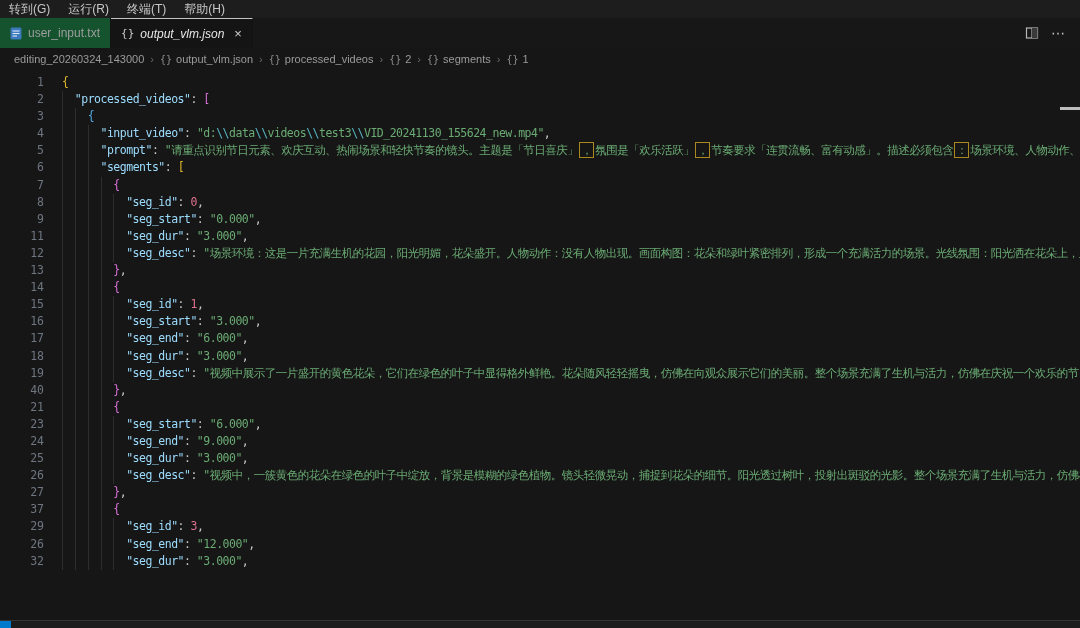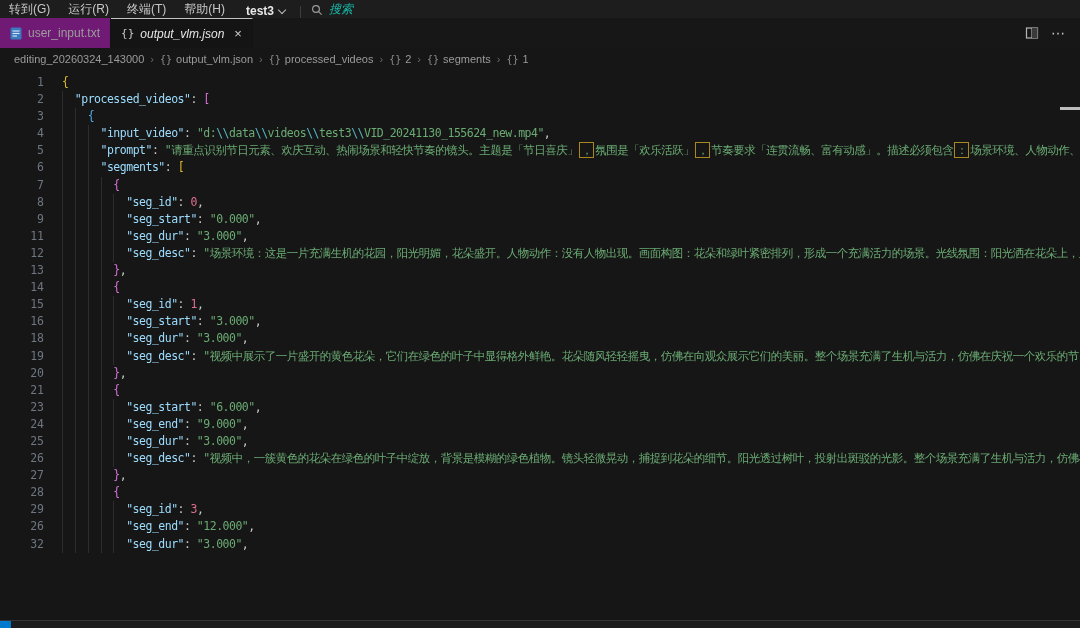--- a/index.html
+++ b/index.html
@@ -1,33 +1,33 @@
 <!DOCTYPE html>
 <html><head>
 <meta charset="utf-8">
 <style>
   html,body{margin:0;padding:0;background:#101010;}
   .window{position:relative;width:1080px;height:628px;background:#161616;overflow:hidden;
           font-family:"Liberation Sans", sans-serif;color:#cccccc;}
   
   .menubar{position:absolute;left:0;top:0;width:100%;height:18px;background:#1d1d1d;
-           display:flex;align-items:flex-end;font-size:12px;}
+           display:flex;align-items:flex-start;font-size:12px;flex-direction:column;}
   .menu-item{padding:0 9px;height:18px;line-height:18px;color:#c8c8c8;cursor:default;}
   .ws{display:flex;align-items:center;margin-left:12px;gap:4px;}
   .ws-label{font-weight:bold;color:#e8e8e8;font-size:12px;}
   .chev{width:8px;height:8px;display:inline-block;position:relative;top:-2px;}
   .chev:before{content:"";position:absolute;left:1px;top:2px;width:5px;height:5px;
                border-right:1.5px solid #bdbdbd;border-bottom:1.5px solid #bdbdbd;transform:rotate(45deg);}
   .mb-divider{width:1px;height:12px;background:#3d3d3d;margin:0 10px 0 14px;}
   .search{display:flex;align-items:center;gap:6px;color:#14b8a6;font-size:12px;font-style:italic;}
   
   .tabbar{position:absolute;left:0;top:18px;width:100%;height:30px;background:#171717;
           display:flex;align-items:stretch;}
   .tab{display:flex;align-items:center;gap:6px;padding:0 10px;font-size:12px;color:#9d9d9d;
-       background:#701a75;border-right:1px solid #121212;max-width:180px;}
+       background:#14532d;border-right:1px solid #121212;max-width:180px;}
   .tab.active{background:#141414;color:#e6e6e6;border-top:1px solid #c2c2c2;font-style:italic;}
   .braces-ico{font-family:"DejaVu Sans Mono",monospace;font-size:11px;color:#c9c9c9;font-style:normal;}
   .close{font-style:normal;color:#cfcfcf;font-size:13px;margin-left:4px;line-height:1;}
   .tab-actions{margin-left:auto;display:flex;align-items:center;gap:12px;padding-right:14px;color:#c0c0c0;}
   .more{font-size:14px;letter-spacing:1px;color:#c0c0c0;}
   
   .breadcrumb{position:absolute;left:0;top:48px;width:100%;height:22px;background:#161616;
               display:flex;align-items:center;padding-left:14px;font-size:11px;color:#9b9b9b;box-sizing:border-box;}
   .crumb{display:flex;align-items:center;gap:4px;}
   .crumb .sym{font-family:"DejaVu Sans Mono",monospace;font-size:10px;color:#8a8a8a;}
@@ -150,30 +150,31 @@
       <div class="row"><span class="ln">6</span><span class="guides" style="width: 36.52px;"></span><span style="margin-left: 38.52px;"><span class="tk-k">"segments"</span><span class="tk-p">: </span><span class="tk-b1">[</span></span></div>
       <div class="row"><span class="ln">7</span><span class="guides" style="width: 49.36px;"></span><span style="margin-left: 51.36px;"><span class="tk-b2">{</span></span></div>
       <div class="row"><span class="ln">8</span><span class="guides" style="width: 62.2px;"></span><span style="margin-left: 64.2px;"><span class="tk-k">"seg_id"</span><span class="tk-p">: </span><span class="tk-n">0</span><span class="tk-p">,</span></span></div>
       <div class="row"><span class="ln">9</span><span class="guides" style="width: 62.2px;"></span><span style="margin-left: 64.2px;"><span class="tk-k">"seg_start"</span><span class="tk-p">: </span><span class="tk-s">"0.000"</span><span class="tk-p">,</span></span></div>
       <div class="row"><span class="ln">11</span><span class="guides" style="width: 62.2px;"></span><span style="margin-left: 64.2px;"><span class="tk-k">"seg_dur"</span><span class="tk-p">: </span><span class="tk-s">"3.000"</span><span class="tk-p">,</span></span></div>
       <div class="row"><span class="ln">12</span><span class="guides" style="width: 62.2px;"></span><span style="margin-left: 64.2px;"><span class="tk-k">"seg_desc"</span><span class="tk-p">: </span><span class="tk-s">"场景环境：这是一片充满生机的花园，阳光明媚，花朵盛开。人物动作：没有人物出现。画面构图：花朵和绿叶紧密排列，形成一个充满活力的场景。光线氛围：阳光洒在花朵上，显得温暖而明亮。</span></span></div>
       <div class="row"><span class="ln">13</span><span class="guides" style="width: 49.36px;"></span><span style="margin-left: 51.36px;"><span class="tk-b2">}</span><span class="tk-p">,</span></span></div>
       <div class="row"><span class="ln">14</span><span class="guides" style="width: 49.36px;"></span><span style="margin-left: 51.36px;"><span class="tk-b2">{</span></span></div>
       <div class="row"><span class="ln">15</span><span class="guides" style="width: 62.2px;"></span><span style="margin-left: 64.2px;"><span class="tk-k">"seg_id"</span><span class="tk-p">: </span><span class="tk-n">1</span><span class="tk-p">,</span></span></div>
       <div class="row"><span class="ln">16</span><span class="guides" style="width: 62.2px;"></span><span style="margin-left: 64.2px;"><span class="tk-k">"seg_start"</span><span class="tk-p">: </span><span class="tk-s">"3.000"</span><span class="tk-p">,</span></span></div>
+      <div class="row"><span class="ln">17</span><span class="guides" style="width: 62.2px;"></span><span style="margin-left: 64.2px;"><span class="tk-k">"seg_end"</span><span class="tk-p">: </span><span class="tk-s">"6.000"</span><span class="tk-p">,</span></span></div>
       <div class="row"><span class="ln">18</span><span class="guides" style="width: 62.2px;"></span><span style="margin-left: 64.2px;"><span class="tk-k">"seg_dur"</span><span class="tk-p">: </span><span class="tk-s">"3.000"</span><span class="tk-p">,</span></span></div>
       <div class="row"><span class="ln">19</span><span class="guides" style="width: 62.2px;"></span><span style="margin-left: 64.2px;"><span class="tk-k">"seg_desc"</span><span class="tk-p">: </span><span class="tk-s">"视频中展示了一片盛开的黄色花朵，它们在绿色的叶子中显得格外鲜艳。花朵随风轻轻摇曳，仿佛在向观众展示它们的美丽。整个场景充满了生机与活力，仿佛在庆祝一个欢乐的节日。"</span></span></div>
-      <div class="row"><span class="ln">20</span><span class="guides" style="width: 49.36px;"></span><span style="margin-left: 51.36px;"><span class="tk-b2">}</span><span class="tk-p">,</span></span></div>
+      <div class="row"><span class="ln">40</span><span class="guides" style="width: 49.36px;"></span><span style="margin-left: 51.36px;"><span class="tk-b2">}</span><span class="tk-p">,</span></span></div>
       <div class="row"><span class="ln">21</span><span class="guides" style="width: 49.36px;"></span><span style="margin-left: 51.36px;"><span class="tk-b2">{</span></span></div>
       <div class="row"><span class="ln">23</span><span class="guides" style="width: 62.2px;"></span><span style="margin-left: 64.2px;"><span class="tk-k">"seg_start"</span><span class="tk-p">: </span><span class="tk-s">"6.000"</span><span class="tk-p">,</span></span></div>
       <div class="row"><span class="ln">24</span><span class="guides" style="width: 62.2px;"></span><span style="margin-left: 64.2px;"><span class="tk-k">"seg_end"</span><span class="tk-p">: </span><span class="tk-s">"9.000"</span><span class="tk-p">,</span></span></div>
       <div class="row"><span class="ln">25</span><span class="guides" style="width: 62.2px;"></span><span style="margin-left: 64.2px;"><span class="tk-k">"seg_dur"</span><span class="tk-p">: </span><span class="tk-s">"3.000"</span><span class="tk-p">,</span></span></div>
       <div class="row"><span class="ln">26</span><span class="guides" style="width: 62.2px;"></span><span style="margin-left: 64.2px;"><span class="tk-k">"seg_desc"</span><span class="tk-p">: </span><span class="tk-s">"视频中，一簇黄色的花朵在绿色的叶子中绽放，背景是模糊的绿色植物。镜头轻微晃动，捕捉到花朵的细节。阳光透过树叶，投射出斑驳的光影。整个场景充满了生机与活力，仿佛在庆祝一个欢乐的节</span></span></div>
       <div class="row"><span class="ln">27</span><span class="guides" style="width: 49.36px;"></span><span style="margin-left: 51.36px;"><span class="tk-b2">}</span><span class="tk-p">,</span></span></div>
-      <div class="row"><span class="ln">28</span><span class="guides" style="width: 49.36px;"></span><span style="margin-left: 51.36px;"><span class="tk-b2">{</span></span></div>
+      <div class="row"><span class="ln">37</span><span class="guides" style="width: 49.36px;"></span><span style="margin-left: 51.36px;"><span class="tk-b2">{</span></span></div>
       <div class="row"><span class="ln">29</span><span class="guides" style="width: 62.2px;"></span><span style="margin-left: 64.2px;"><span class="tk-k">"seg_id"</span><span class="tk-p">: </span><span class="tk-n">3</span><span class="tk-p">,</span></span></div>
       <div class="row"><span class="ln">26</span><span class="guides" style="width: 62.2px;"></span><span style="margin-left: 64.2px;"><span class="tk-k">"seg_end"</span><span class="tk-p">: </span><span class="tk-s">"12.000"</span><span class="tk-p">,</span></span></div>
       <div class="row"><span class="ln">32</span><span class="guides" style="width: 62.2px;"></span><span style="margin-left: 64.2px;"><span class="tk-k">"seg_dur"</span><span class="tk-p">: </span><span class="tk-s">"3.000"</span><span class="tk-p">,</span></span></div>
     </div>
 
   <div class="ruler-mark"></div>
 
   <div class="bottom">
     <div class="remote"></div>
   </div>

